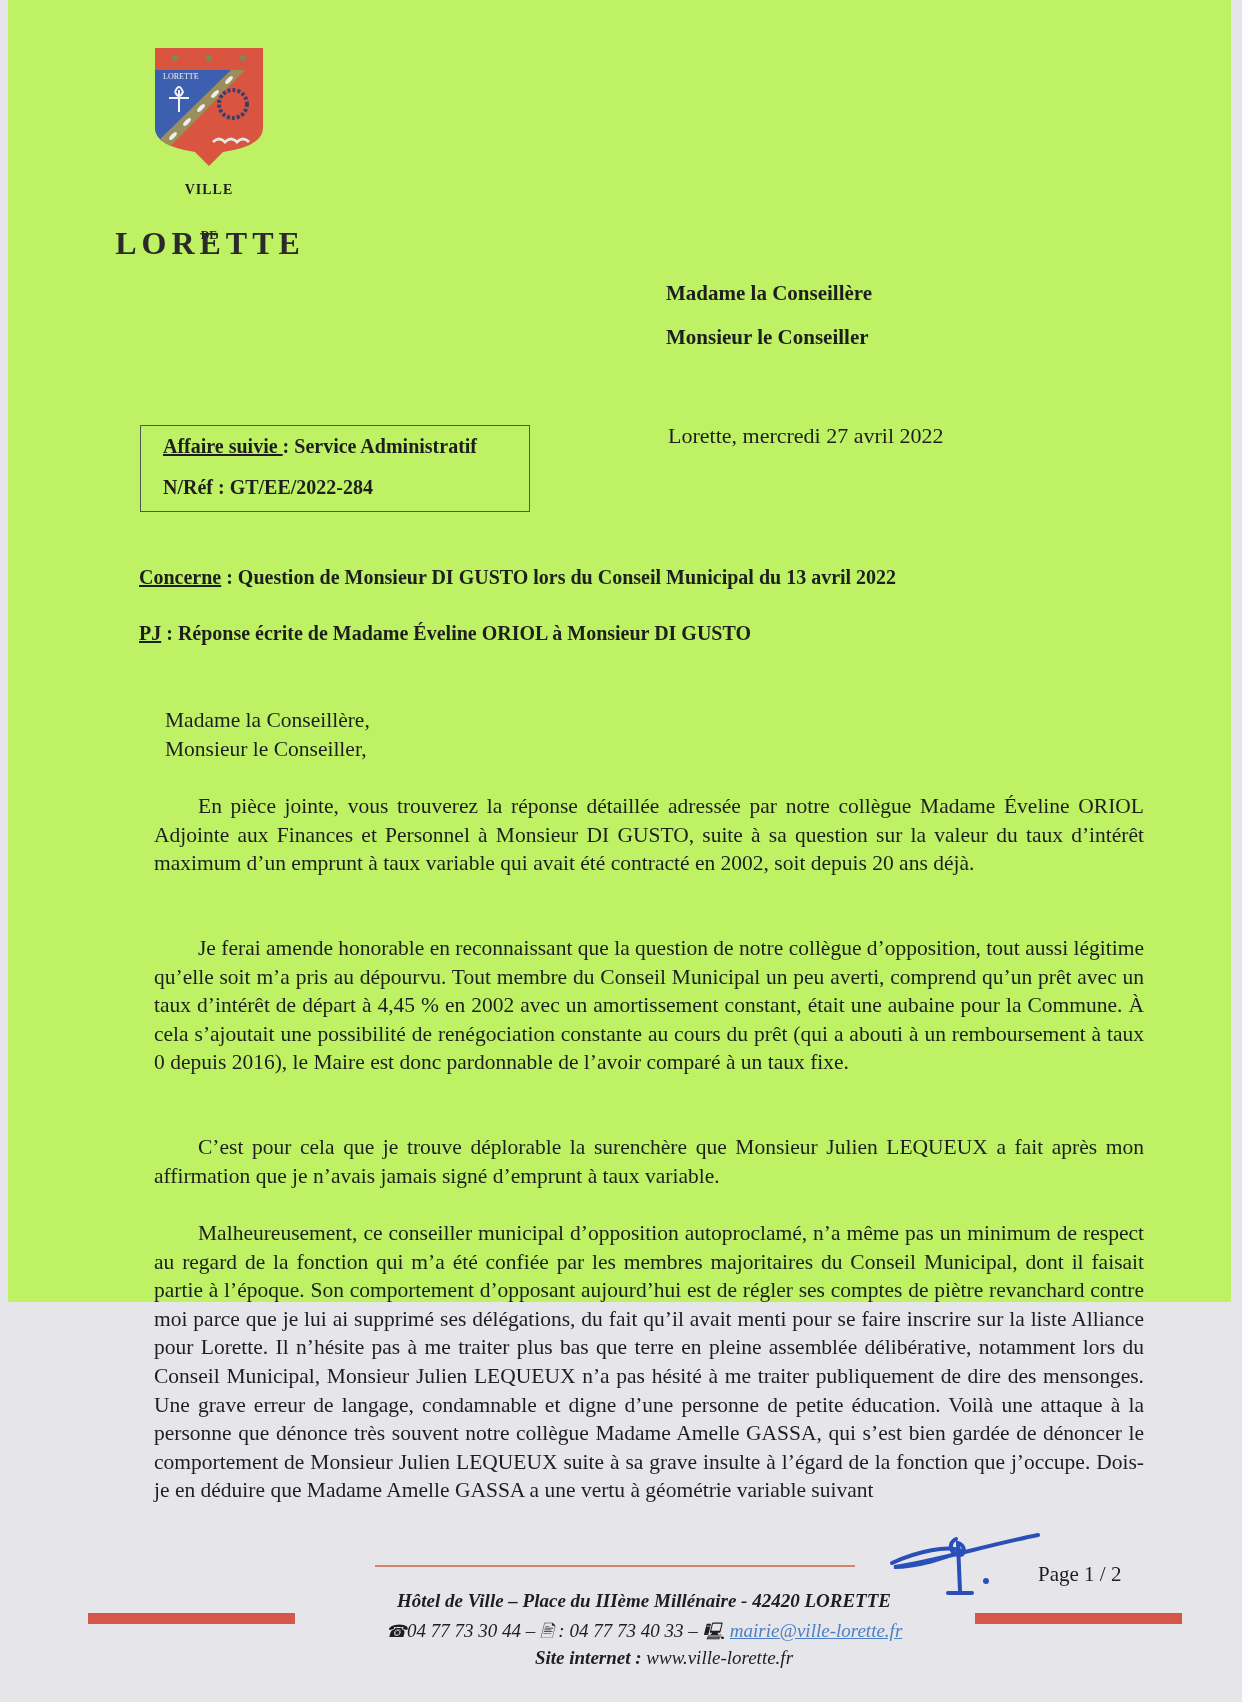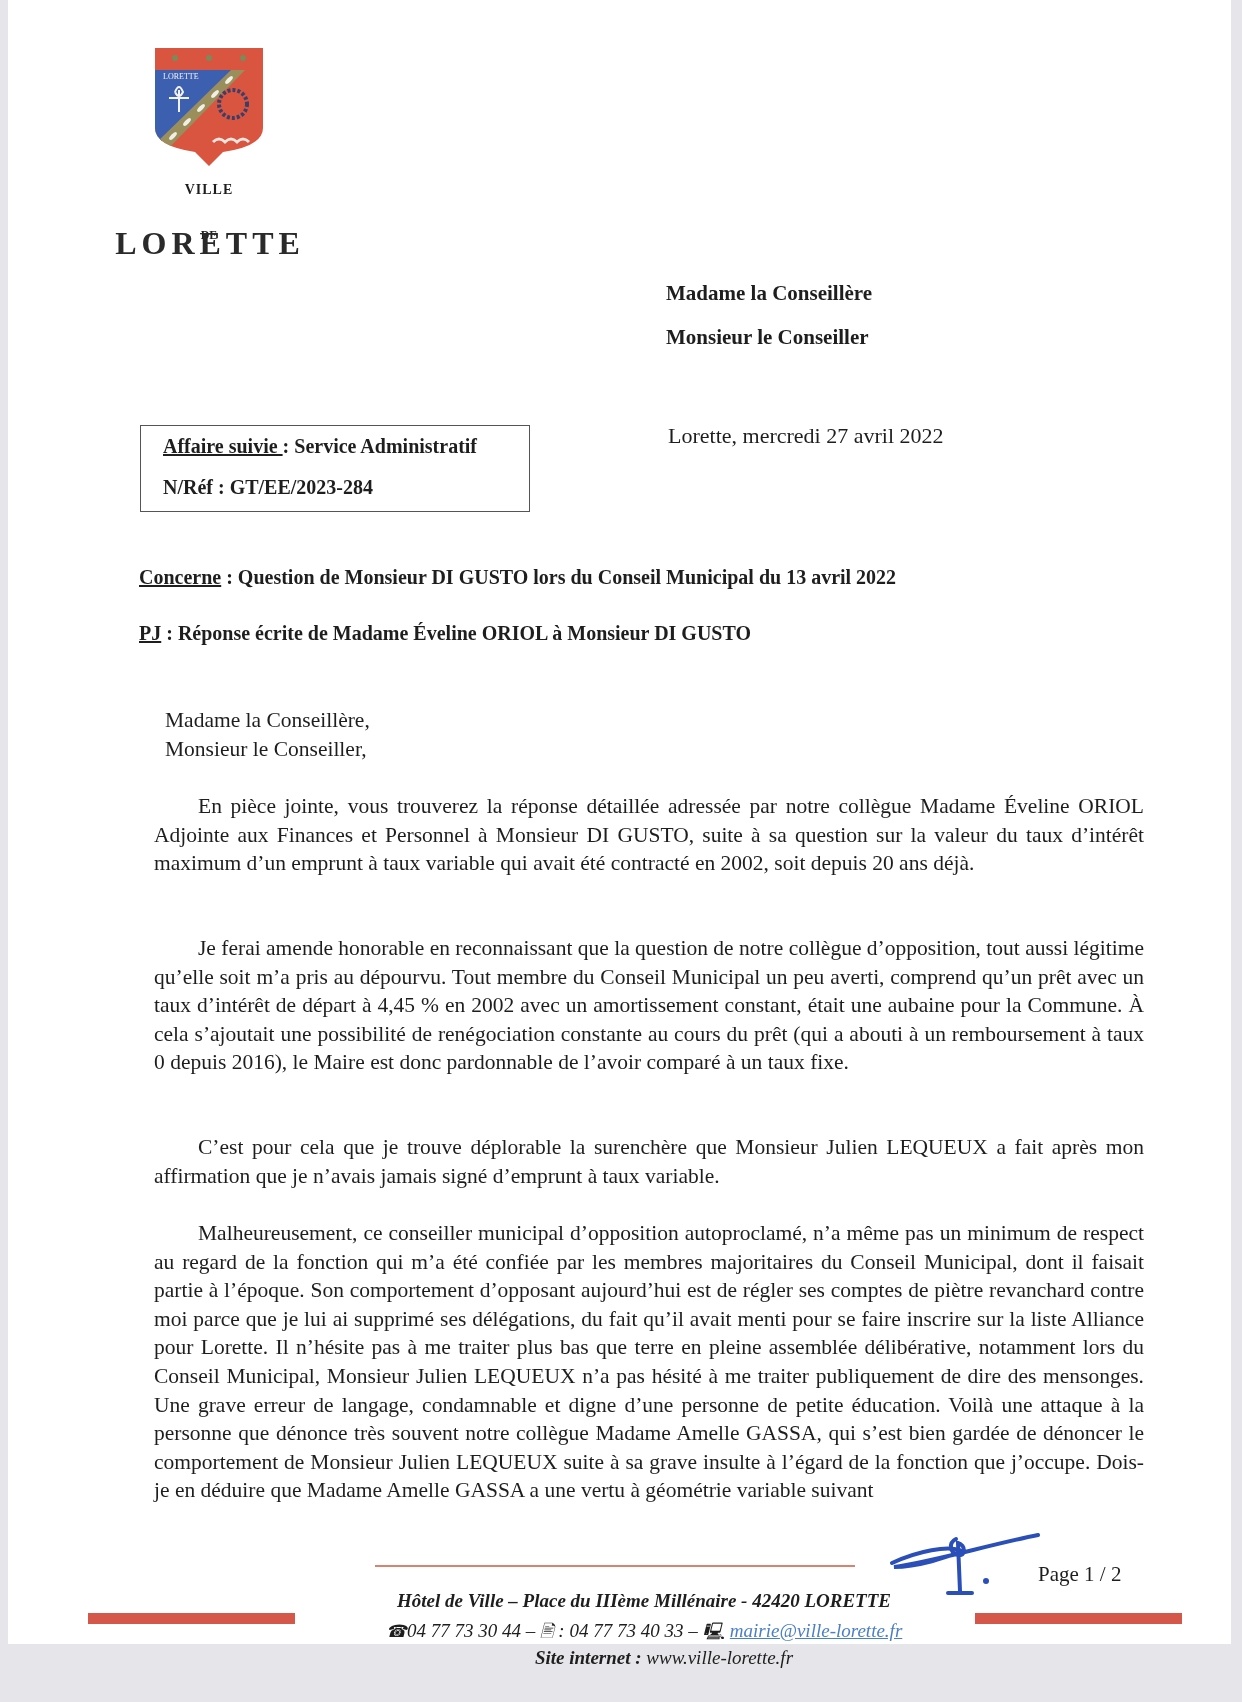--- a/index.html
+++ b/index.html
@@ -3,22 +3,22 @@
 <meta charset="utf-8">
 <style>
   html, body { margin: 0; padding: 0; }
   body {
     width: 1242px; height: 1702px; position: relative; overflow: hidden;
     background: #e6e6ea;
     font-family: "Liberation Serif", "DejaVu Serif", serif;
     color: #1e1e1e;
   }
   .page {
-    position: absolute; left: 8px; top: 0; width: 1223px; height: 1644px;
-    background: #ffffff;
+    position: absolute; left: 8px; top: 0; width: 1223px; height: 1302px;
+    background: #bef264;
   }
   .abs { position: absolute; }
 
   
   .crest { left: 145px; top: 46px; width: 112px; height: 122px; }
   .ville { left: 145px; top: 182px; width: 112px; text-align: center; font-weight: bold; font-size: 14px; letter-spacing: 1px; }
   .de    { left: 145px; top: 204px; width: 112px; text-align: center; font-weight: bold; font-size: 12px; margin-top: 24px; }
   .lorette-title { left: 102px; top: 225px; width: 200px; text-align: center; font-size: 32px; font-weight: bold; letter-spacing: 5px; color: #2a2a2a; }
 
   
@@ -106,21 +106,21 @@
   <div class="abs de">DE</div>
   <div class="abs lorette-title">LORETTE</div>
 
   <div class="abs recipient recip1">Madame la Conseillère</div>
   <div class="abs recipient recip2">Monsieur le Conseiller</div>
 
   <div class="abs refbox">
     <div class="refline ref1">
       <span class="u">Affaire suivie </span><span>: Service Administratif</span>
     </div>
-    <div class="refline ref2">N/Réf : GT/EE/2023-284</div>
+    <div class="refline ref2">N/Réf : GT/EE/2022-284</div>
   </div>
 
   <div class="abs date">Lorette, mercredi 27 avril 2022</div>
 
   <div class="abs subject subj1">
     <span class="u">Concerne</span><span> : Question de Monsieur DI GUSTO lors du Conseil Municipal du 13 avril 2022</span>
   </div>
   <div class="abs subject subj2">
     <span class="u">PJ</span><span> : Réponse écrite de Madame Éveline ORIOL à Monsieur DI GUSTO</span>
   </div>

